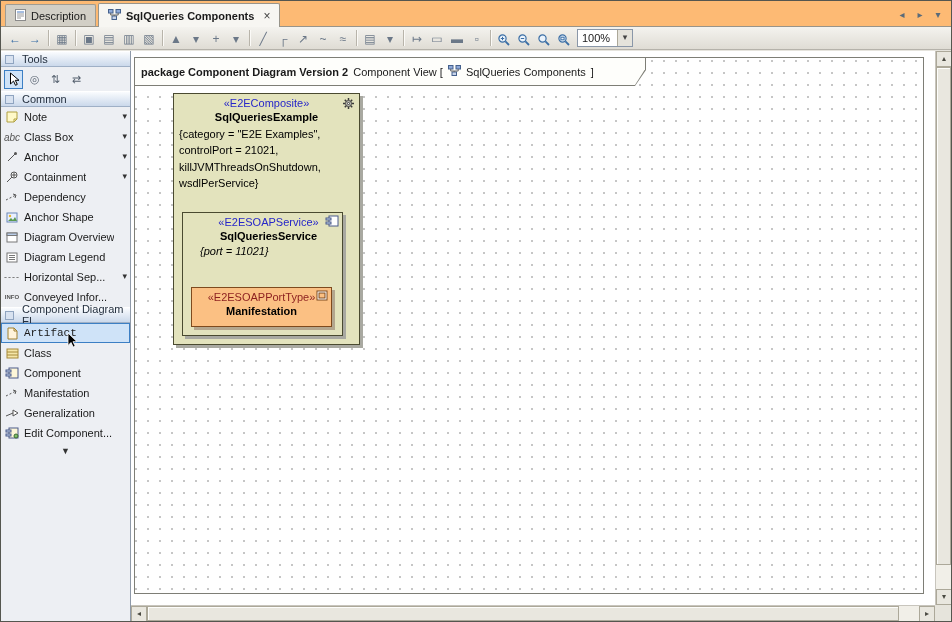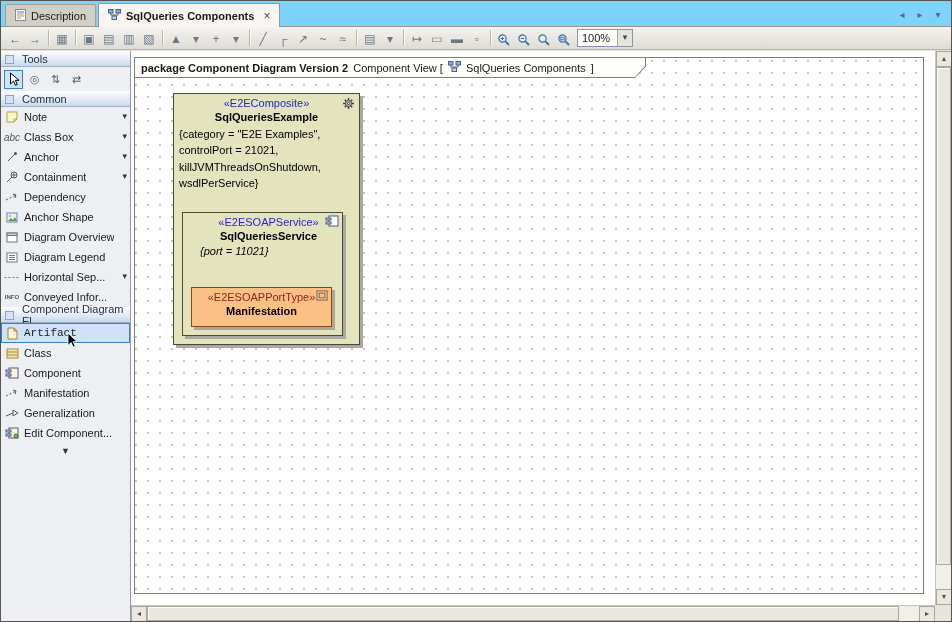--- a/index.html
+++ b/index.html
@@ -5,21 +5,21 @@
 <style>
   * { box-sizing: border-box; margin: 0; padding: 0; }
   html,body { background:#fff; }
   body { font-family:"Liberation Sans", sans-serif; font-size:11px; color:#1a1a1a; }
 
   .window { position:relative; width:952px; height:622px; border:1px solid #55564F;
             background:#E6E4DD; overflow:hidden; }
 
   
   .tabbar { position:absolute; top:0; left:0; right:0; height:26px;
-            background:#7dd3fc; border-bottom:1px solid #98948A;
+            background:#fdba74; border-bottom:1px solid #98948A;
             display:flex; align-items:flex-end; padding-left:4px; }
   .tab { display:flex; align-items:center; gap:5px; height:22px; padding:0 9px;
          border:1px solid #A09C92; border-bottom:none; background:#D2CFC6;
          margin-right:2px; border-radius:2px 2px 0 0; cursor:default; }
   .tab.active { background:#F7F6F2; height:24px; margin-bottom:-1px;
                 border-color:#98948A; font-weight:bold; }
   .tab .close { font-weight:normal; color:#444; margin-left:4px; font-size:12px; line-height:10px; }
   .tabnav { position:absolute; right:5px; top:5px; display:flex; gap:2px; }
   .tabnav span { width:16px; height:16px; text-align:center; line-height:15px;
                  color:#5A6B7A; font-size:10px; border:1px solid transparent; }
@@ -67,21 +67,21 @@
   .dashes { font-size:9px; color:#666; letter-spacing:1px; }
   .morechev { height:16px; text-align:center; color:#333; font-size:9px; line-height:16px; }
   .cursor-overlay { position:absolute; left:64px; top:281px; z-index:5; pointer-events:none; }
 
   
   .canvaswrap { position:relative; flex:1; background:#FFFFFF; overflow:hidden; }
   .frame { position:absolute; left:3px; top:6px; width:790px; height:537px;
            border:1px solid #7E7E76; background:#FFF;
            background-image:radial-gradient(#C6C6C6 1.1px, transparent 1.1px);
            background-size:12px 12px; background-position:7px 9px; }
-  .fhdr { position:absolute; top:-1px; left:-1px; width:512px; height:21px; background:#7E7E76;
+  .fhdr { position:absolute; top:-1px; left:-1px; width:512px; height:29px; background:#7E7E76;
           clip-path:polygon(0 0,100% 0,100% 45%,calc(100% - 11px) 100%,0 100%);
           padding:1px; z-index:3; }
   .fhdr-inner { height:100%; background:#FEFEFB;
           clip-path:polygon(0 0,100% 0,100% 42%,calc(100% - 10px) 100%,0 100%);
           display:flex; align-items:center; gap:5px; padding:0 22px 0 6px; white-space:nowrap; }
   .fhdr .b { font-weight:bold; }
 
   .uml-box { position:absolute; border:1px solid #4A4A30; background:#E3E3BD;
              box-shadow:3px 3px 0 #A9A9A1; }
   .composite { left:38px; top:35px; width:187px; height:252px; z-index:2; }

